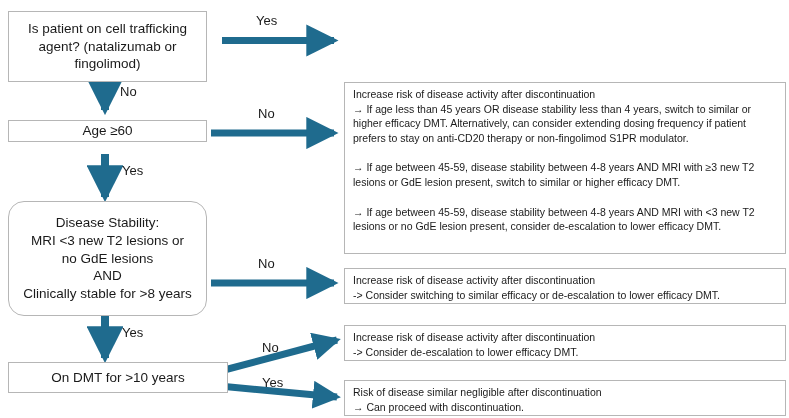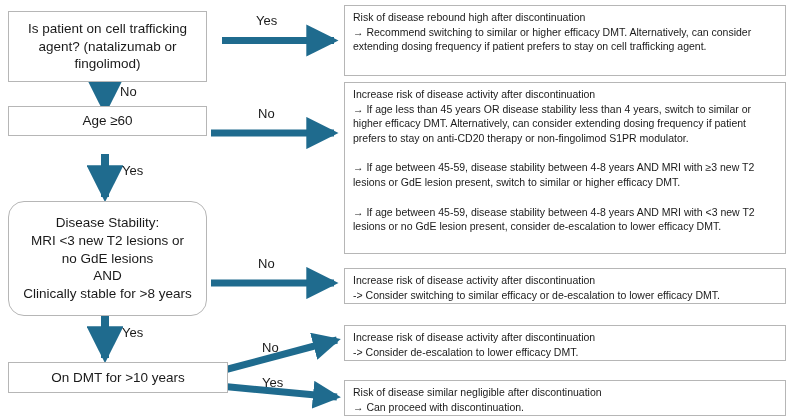--- a/index.html
+++ b/index.html
@@ -128,38 +128,36 @@
   <div class="edge-label" style="left:262px; top:340px;">No</div>
 
   <div class="edge-label" style="left:262px; top:375px;">Yes</div>
 
   <div class="dbox" style="left:8px; top:11px; width:199px; height:71px;">
     <span class="dbox-inner">Is patient on cell trafficking
 agent? (natalizumab or
 fingolimod)</span>
   </div>
 
-  <div class="dbox" style="left:8px; top:106px; width:199px; height:30px;">
+  <div class="dbox" style="left:8px; top:120px; width:199px; height:22px;">
     <span class="dbox-inner">Age ≥60</span>
   </div>
 
   <div class="dbox" style="left:8px; top:201px; width:199px; height:115px;border-radius:16px;">
     <span class="dbox-inner">Disease Stability:
 MRI &lt;3 new T2 lesions or
 no GdE lesions
 AND
 Clinically stable for &gt;8 years</span>
   </div>
 
   <div class="dbox" style="left:8px; top:362px; width:220px; height:31px;">
     <span class="dbox-inner">On DMT for &gt;10 years</span>
   </div>
 
-  <div class="obox" style="left:344px; top:5px; width:442px; height:71px;">Risk of disease rebound high after discontinuation
-→ Recommend switching to similar or higher efficacy DMT. Alternatively, can consider extending dosing frequency if patient prefers to stay on cell trafficking agent.</div>
 
   <div class="obox" style="left:344px; top:82px; width:442px; height:172px;">Increase risk of disease activity after discontinuation
 → If age less than 45 years OR disease stability less than 4 years, switch to similar or higher efficacy DMT. Alternatively, can consider extending dosing frequency if patient prefers to stay on anti-CD20 therapy or non-fingolimod S1PR modulator.
 
 → If age between 45-59, disease stability between 4-8 years AND MRI with ≥3 new T2 lesions or GdE lesion present, switch to similar or higher efficacy DMT.
 
 → If age between 45-59, disease stability between 4-8 years AND MRI with &lt;3 new T2 lesions or no GdE lesion present, consider de-escalation to lower efficacy DMT.</div>
 
   <div class="obox" style="left:344px; top:268px; width:442px; height:36px;">Increase risk of disease activity after discontinuation
 -&gt; Consider switching to similar efficacy or de-escalation to lower efficacy DMT.</div>

